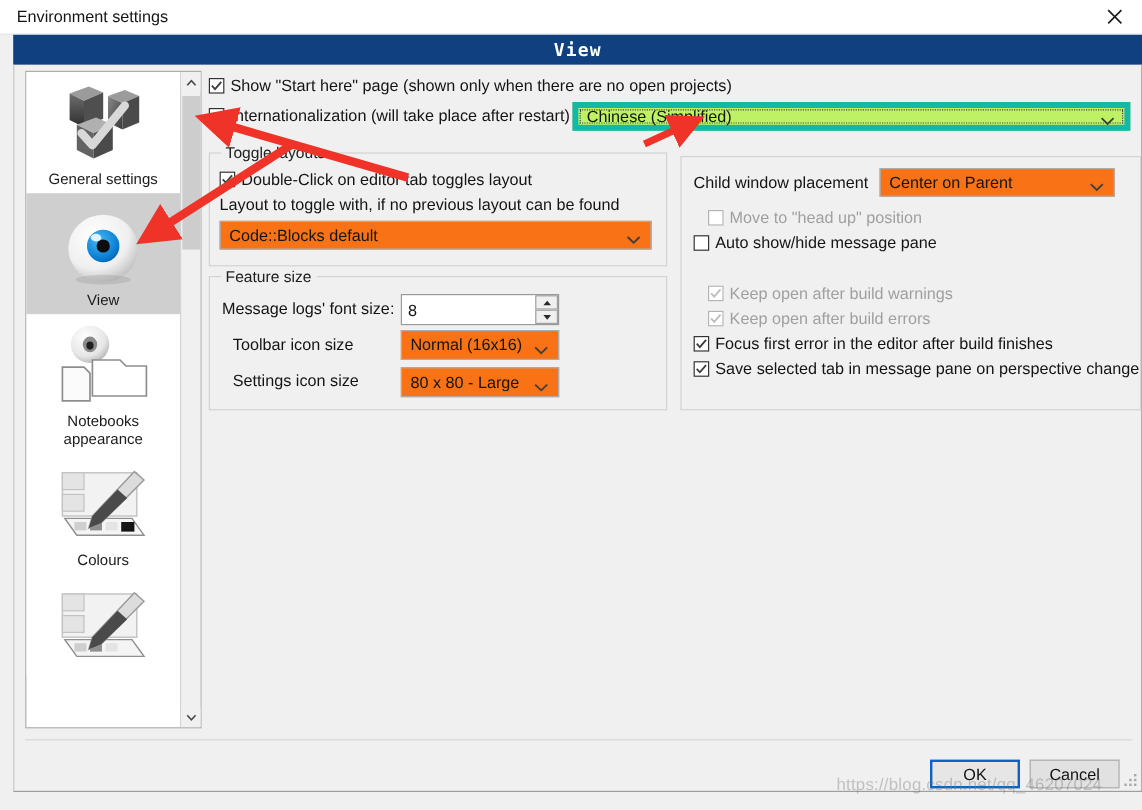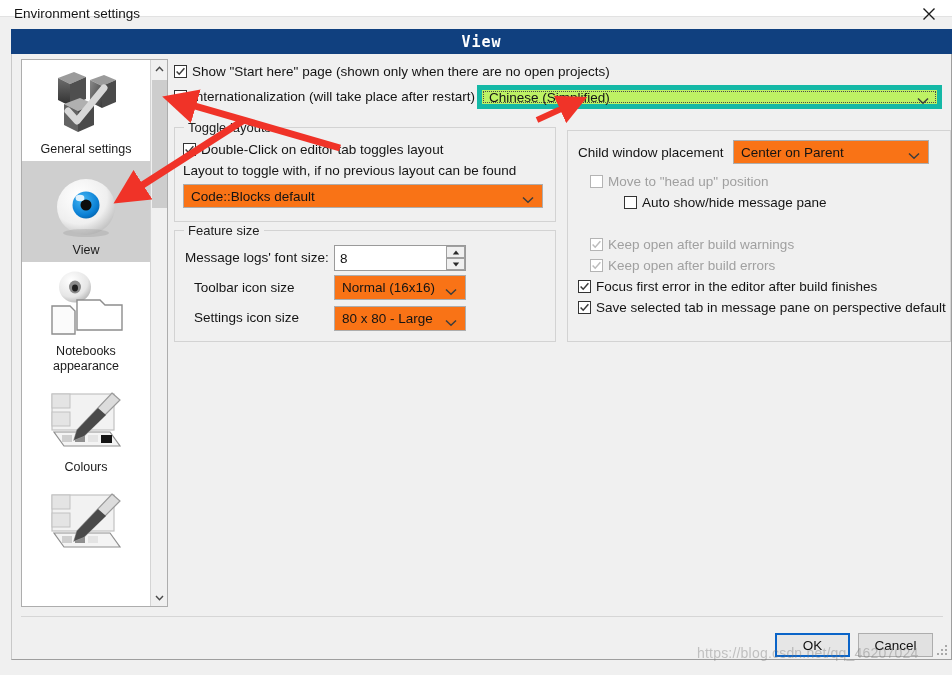--- a/index.html
+++ b/index.html
@@ -25,21 +25,21 @@
     height: 675px;
     background: #f0f0f0;
     box-sizing: border-box;
   }
 
   
   #titlebar {
     position: absolute;
     left: 0; top: 0;
     width: 952px;
-    height: 17px;
+    height: 29px;
     background: #ffffff;
     border-bottom: 1px solid #e2e2e2;
     box-sizing: border-box;
   }
   #titlebar-text {
     position: absolute;
     left: 14px; top: 6px;
     font-size: 13.5px;
     color: #151515;
     white-space: nowrap;
@@ -526,21 +526,21 @@
                 <path d="M1 1.5 L6 6.3 L11 1.5" stroke="#3d3d3d" stroke-width="1.5" fill="none"></path>
               </svg>
           </span>
         </div>
 
         <div class="chkrow" style="position:absolute; left:22px; top:42px;">
           <span class="chkbox disabled"></span>
           <span class="chklabel disabled">Move to "head up" position</span>
         </div>
 
-        <div class="chkrow" style="position:absolute; left:10px; top:63px;margin-left:46px;">
+        <div class="chkrow" style="position:absolute; left:10px; top:63px;">
           <span class="chkbox"></span>
           <span class="chklabel">Auto show/hide message pane</span>
         </div>
 
 
         <div class="chkrow" style="position:absolute; left:22px; top:105px;">
           <span class="chkbox disabled">
             <svg width="11" height="11" viewBox="0 0 11 11">
                 <path d="M1.6 5.4 L4.2 8.2 L9.4 2.2" stroke="#bcbcbc" stroke-width="1.5" fill="none"></path>
               </svg>
@@ -565,21 +565,21 @@
           </span>
           <span class="chklabel">Focus first error in the editor after build finishes</span>
         </div>
 
         <div class="chkrow" style="position:absolute; left:10px; top:168px;">
           <span class="chkbox">
             <svg width="11" height="11" viewBox="0 0 11 11">
                 <path d="M1.6 5.4 L4.2 8.2 L9.4 2.2" stroke="#3a3a3a" stroke-width="1.5" fill="none"></path>
               </svg>
           </span>
-          <span class="chklabel">Save selected tab in message pane on perspective default</span>
+          <span class="chklabel">Save selected tab in message pane on perspective change</span>
         </div>
       </div>
     </div>
 
     <div id="footer-sep"></div>
 
     <div class="dlgbtn default" style="left:763px; top:579px;">
       <span>OK</span>
     </div>
     <div class="dlgbtn" style="left:846px; top:579px;">

